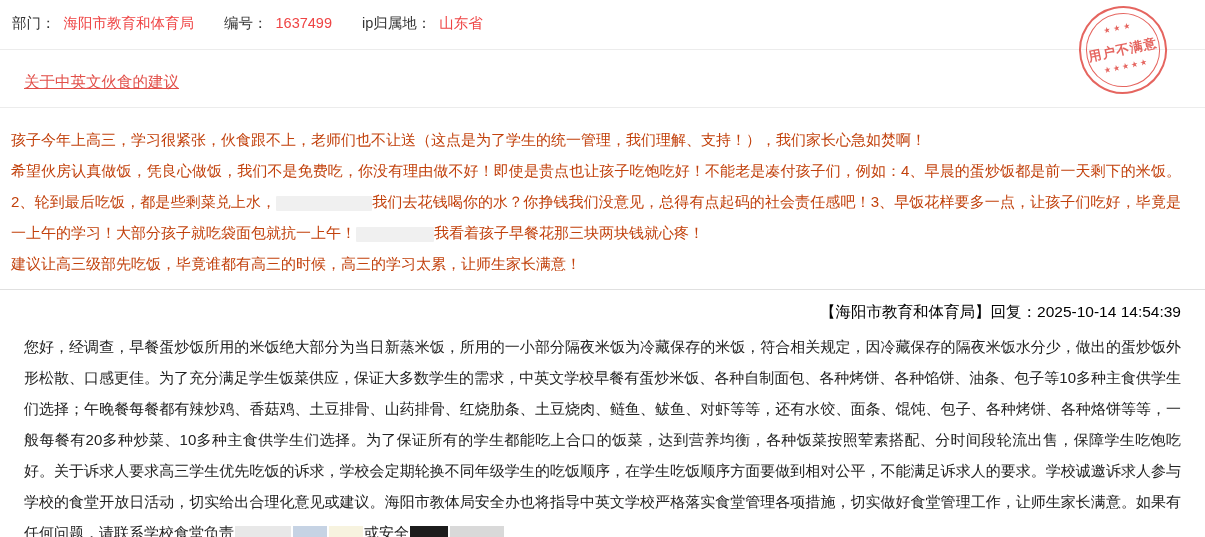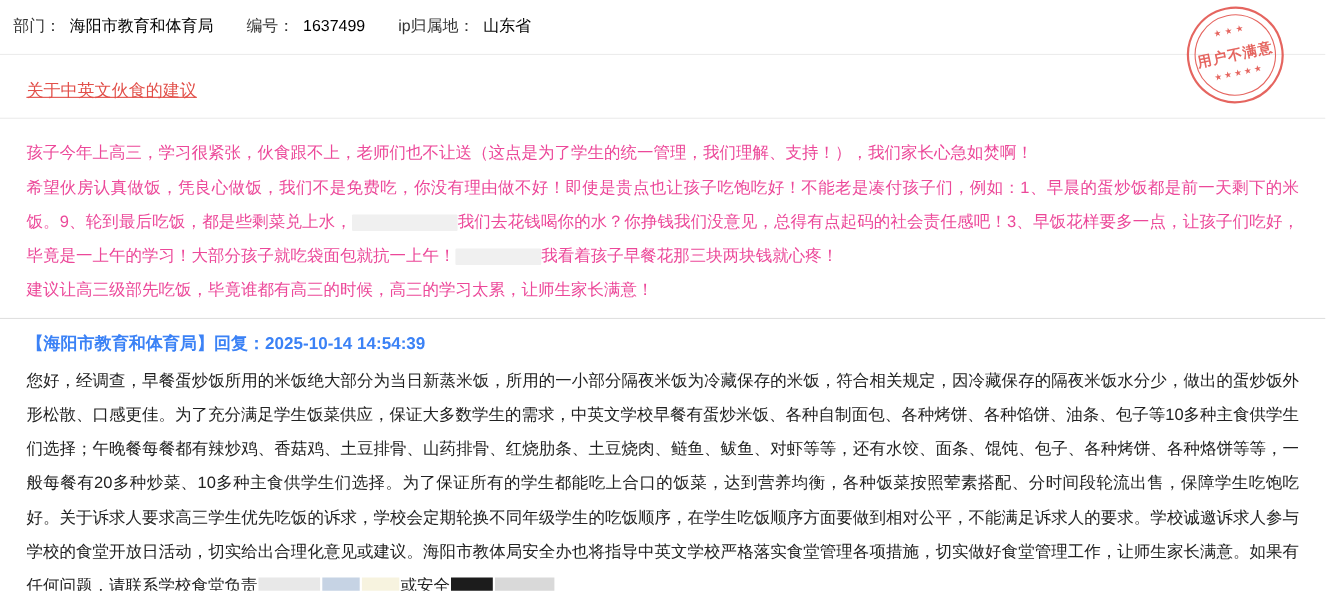--- a/index.html
+++ b/index.html
@@ -36,21 +36,21 @@
   .meta-group {
     display: flex;
     align-items: baseline;
     margin-right: 22px;
     white-space: nowrap;
   }
   .meta-label {
     color: #333333;
   }
   .meta-value {
-    color: #000000;
+    color: #ef4444;
     margin-left: 8px;
   }
 
   
   .stamp {
     position: absolute;
     right: 38px;
     top: 6px;
     width: 88px;
     height: 88px;
@@ -107,24 +107,24 @@
     padding: 22px 24px 14px 24px;
     font-size: 15.5px;
     color: #e2504a;
     border-bottom: 1px solid #ececec;
     box-sizing: border-box;
     text-decoration: underline;
   }
 
   
   .question {
-    padding: 16px 24px 10px 24px;
+    padding: 16px 24px 10px 11px;
     font-size: 15px;
     line-height: 31px;
-    color: #ec4899;
+    color: #c2410c;
     border-bottom: 1px solid #e0e0e0;
   }
   .question p {
     margin: 0;
     text-align: justify;
   }
   .redact {
     display: inline-block;
     background: #f0f0f0;
     border-radius: 1px;
@@ -132,23 +132,24 @@
   }
   .redact-a { width: 96px; height: 15px; }
   .redact-b { width: 78px; height: 15px; }
 
   
   .reply {
     padding: 12px 24px 6px 24px;
   }
   .reply-head {
     font-size: 15.5px;
-    font-weight: bold;
-    color: #3b82f6;
+    font-weight: normal;
+    color: #000000;
     margin-bottom: 8px;
+    text-align: right;
   }
   .reply-body {
     font-size: 15px;
     line-height: 31px;
     color: #222222;
     text-align: justify;
   }
   .reply-body p {
     margin: 0;
   }
@@ -190,21 +191,21 @@
     <div class="stamp-inner"></div>
     <div class="stamp-stars-top">★★★</div>
     <div class="stamp-text">用户不满意</div>
     <div class="stamp-stars">★★★★★</div>
   </div>
 
   <div class="title">关于中英文伙食的建议</div>
 
   <div class="question">
     <p>孩子今年上高三，学习很紧张，伙食跟不上，老师们也不让送（这点是为了学生的统一管理，我们理解、支持！），我们家长心急如焚啊！</p>
-    <p><span>希望伙房认真做饭，凭良心做饭，我们不是免费吃，你没有理由做不好！即使是贵点也让孩子吃饱吃好！不能老是凑付孩子们，例如：1、早晨的蛋炒饭都是前一天剩下的米饭。9、轮到最后吃饭，都是些剩菜兑上水，</span><span class="redact redact-a"></span><span>我们去花钱喝你的水？你挣钱我们没意见，总得有点起码的社会责任感吧！3、早饭花样要多一点，让孩子们吃好，毕竟是一上午的学习！大部分孩子就吃袋面包就抗一上午！</span><span class="redact redact-b"></span><span>我看着孩子早餐花那三块两块钱就心疼！</span></p>
+    <p><span>希望伙房认真做饭，凭良心做饭，我们不是免费吃，你没有理由做不好！即使是贵点也让孩子吃饱吃好！不能老是凑付孩子们，例如：4、早晨的蛋炒饭都是前一天剩下的米饭。2、轮到最后吃饭，都是些剩菜兑上水，</span><span class="redact redact-a"></span><span>我们去花钱喝你的水？你挣钱我们没意见，总得有点起码的社会责任感吧！3、早饭花样要多一点，让孩子们吃好，毕竟是一上午的学习！大部分孩子就吃袋面包就抗一上午！</span><span class="redact redact-b"></span><span>我看着孩子早餐花那三块两块钱就心疼！</span></p>
     <p>建议让高三级部先吃饭，毕竟谁都有高三的时候，高三的学习太累，让师生家长满意！</p>
   </div>
 
   <div class="reply">
     <div class="reply-head">【海阳市教育和体育局】回复：2025-10-14 14:54:39</div>
     <div class="reply-body">
       <p><span>您好，经调查，早餐蛋炒饭所用的米饭绝大部分为当日新蒸米饭，所用的一小部分隔夜米饭为冷藏保存的米饭，符合相关规定，因冷藏保存的隔夜米饭水分少，做出的蛋炒饭外形松散、口感更佳。为了充分满足学生饭菜供应，保证大多数学生的需求，中英文学校早餐有蛋炒米饭、各种自制面包、各种烤饼、各种馅饼、油条、包子等10多种主食供学生们选择；午晚餐每餐都有辣炒鸡、香菇鸡、土豆排骨、山药排骨、红烧肋条、土豆烧肉、鲢鱼、鲅鱼、对虾等等，还有水饺、面条、馄饨、包子、各种烤饼、各种烙饼等等，一般每餐有20多种炒菜、10多种主食供学生们选择。为了保证所有的学生都能吃上合口的饭菜，达到营养均衡，各种饭菜按照荤素搭配、分时间段轮流出售，保障学生吃饱吃好。关于诉求人要求高三学生优先吃饭的诉求，学校会定期轮换不同年级学生的吃饭顺序，在学生吃饭顺序方面要做到相对公平，不能满足诉求人的要求。学校诚邀诉求人参与学校的食堂开放日活动，切实给出合理化意见或建议。海阳市教体局安全办也将指导中英文学校严格落实食堂管理各项措施，切实做好食堂管理工作，让师生家长满意。如果有任何问题，请联系学校食堂负责</span><span class="blk blk-gray"></span><span class="blk blk-blue"></span><span class="blk blk-cream"></span><span>或安全</span><span class="blk blk-dark"></span><span class="blk blk-silver"></span></p>
     </div>
   </div>
 

